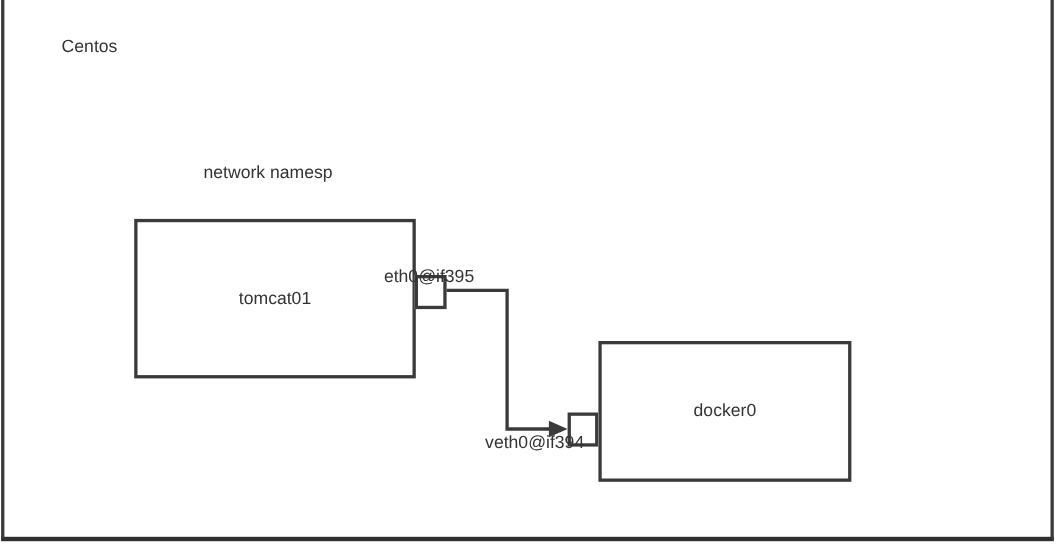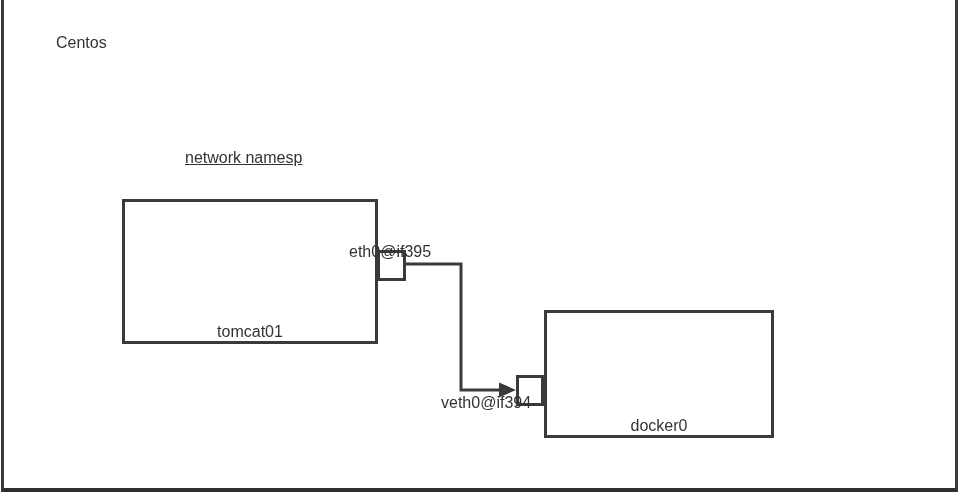--- a/index.html
+++ b/index.html
@@ -40,35 +40,35 @@
     white-space: nowrap;
     line-height: 18px;
     color: var(--text);
   }
   .node {
     position: absolute;
     box-sizing: border-box;
     border: 3px solid var(--stroke);
     background: var(--background);
     display: flex;
-    align-items: flex-end;
+    align-items: center;
     justify-content: center;
   }
   .node-tomcat { left: 122px; top: 199px; width: 256px; height: 145px; }
   .node-docker { left: 544px; top: 310px; width: 230px; height: 128px; }
   .port {
     position: absolute;
     box-sizing: border-box;
     border: 3px solid var(--stroke);
     background: var(--background);
   }
   .port-eth0  { left: 377px; top: 250px; width: 29px; height: 31px; }
   .port-veth0 { left: 516px; top: 375px; width: 28px; height: 31px; }
   .label-host      { left: 56px;  top: 34px;  }
-  .label-namespace { left: 185px; top: 149px; text-decoration: underline; }
+  .label-namespace { left: 185px; top: 149px; }
   .label-eth0      { left: 349px; top: 243px; }
   .label-veth0     { left: 441px; top: 394px; }
   svg.connector-layer {
     position: absolute;
     left: 0; top: 0;
     width: 960px;
     height: 495px;
     pointer-events: none;
     color: var(--stroke);
   }

